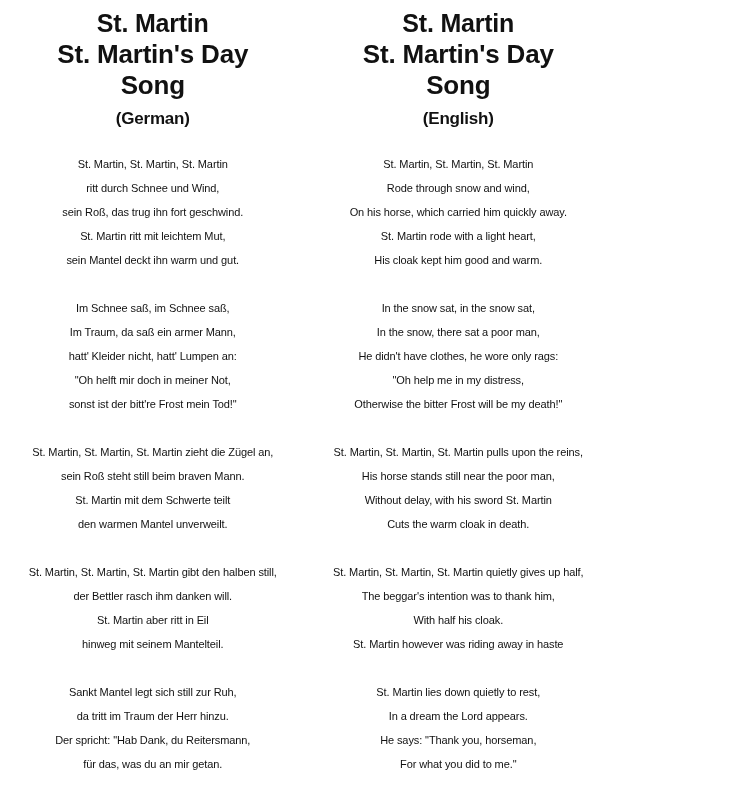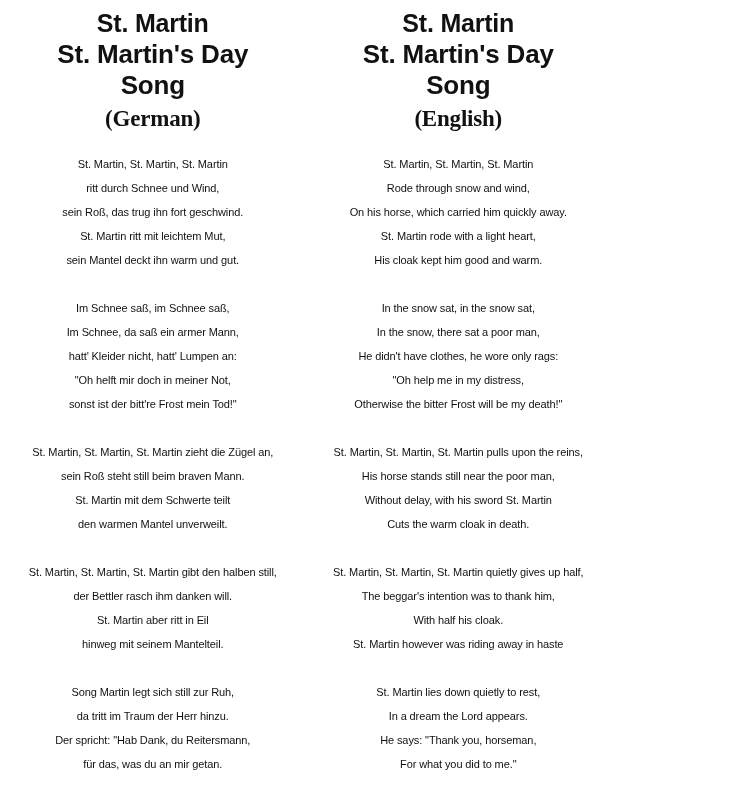--- a/index.html
+++ b/index.html
@@ -40,28 +40,27 @@
   }
   .song-subtitle {
     font-size: 26px;
     font-weight: bold;
     line-height: 31px;
     letter-spacing: -0.2px;
     margin: 0;
     padding: 0;
   }
   .song-language {
-    font-size: 23px;
+    font-size: 17px;
     font-weight: bold;
     line-height: 31px;
     letter-spacing: -0.2px;
     margin: 12px;
     padding: 0;
     margin-top: 2px;
-    font-family: Liberation Serif, serif;
   }
   .verses {
     margin-top: 18px;
   }
   .verse {
     margin: 0 0 24px 0;
     padding: 0;
   }
   .verse:last-child {
     margin-bottom: 0;
@@ -87,42 +86,42 @@
       <div class="verse">
         <div class="line">St. Martin, St. Martin, St. Martin</div>
         <div class="line">ritt durch Schnee und Wind,</div>
         <div class="line">sein Roß, das trug ihn fort geschwind.</div>
         <div class="line">St. Martin ritt mit leichtem Mut,</div>
         <div class="line">sein Mantel deckt ihn warm und gut.</div>
       </div>
 
       <div class="verse">
         <div class="line">Im Schnee saß, im Schnee saß,</div>
-        <div class="line">Im Schnee, da saß ein armer Mann,</div>
+        <div class="line">Im Traum, da saß ein armer Mann,</div>
         <div class="line">hatt' Kleider nicht, hatt' Lumpen an:</div>
         <div class="line">"Oh helft mir doch in meiner Not,</div>
         <div class="line">sonst ist der bitt're Frost mein Tod!"</div>
       </div>
 
       <div class="verse">
         <div class="line">St. Martin, St. Martin, St. Martin zieht die Zügel an,</div>
         <div class="line">sein Roß steht still beim braven Mann.</div>
         <div class="line">St. Martin mit dem Schwerte teilt</div>
         <div class="line">den warmen Mantel unverweilt.</div>
       </div>
 
       <div class="verse">
         <div class="line">St. Martin, St. Martin, St. Martin gibt den halben still,</div>
         <div class="line">der Bettler rasch ihm danken will.</div>
         <div class="line">St. Martin aber ritt in Eil</div>
         <div class="line">hinweg mit seinem Mantelteil.</div>
       </div>
 
       <div class="verse">
-        <div class="line">Song Martin legt sich still zur Ruh,</div>
+        <div class="line">Sankt Mantel legt sich still zur Ruh,</div>
         <div class="line">da tritt im Traum der Herr hinzu.</div>
         <div class="line">Der spricht: "Hab Dank, du Reitersmann,</div>
         <div class="line">für das, was du an mir getan.</div>
       </div>
 
     </div>
   </div>
 
   <div class="column">
     <div class="song-title">St. Martin</div>

